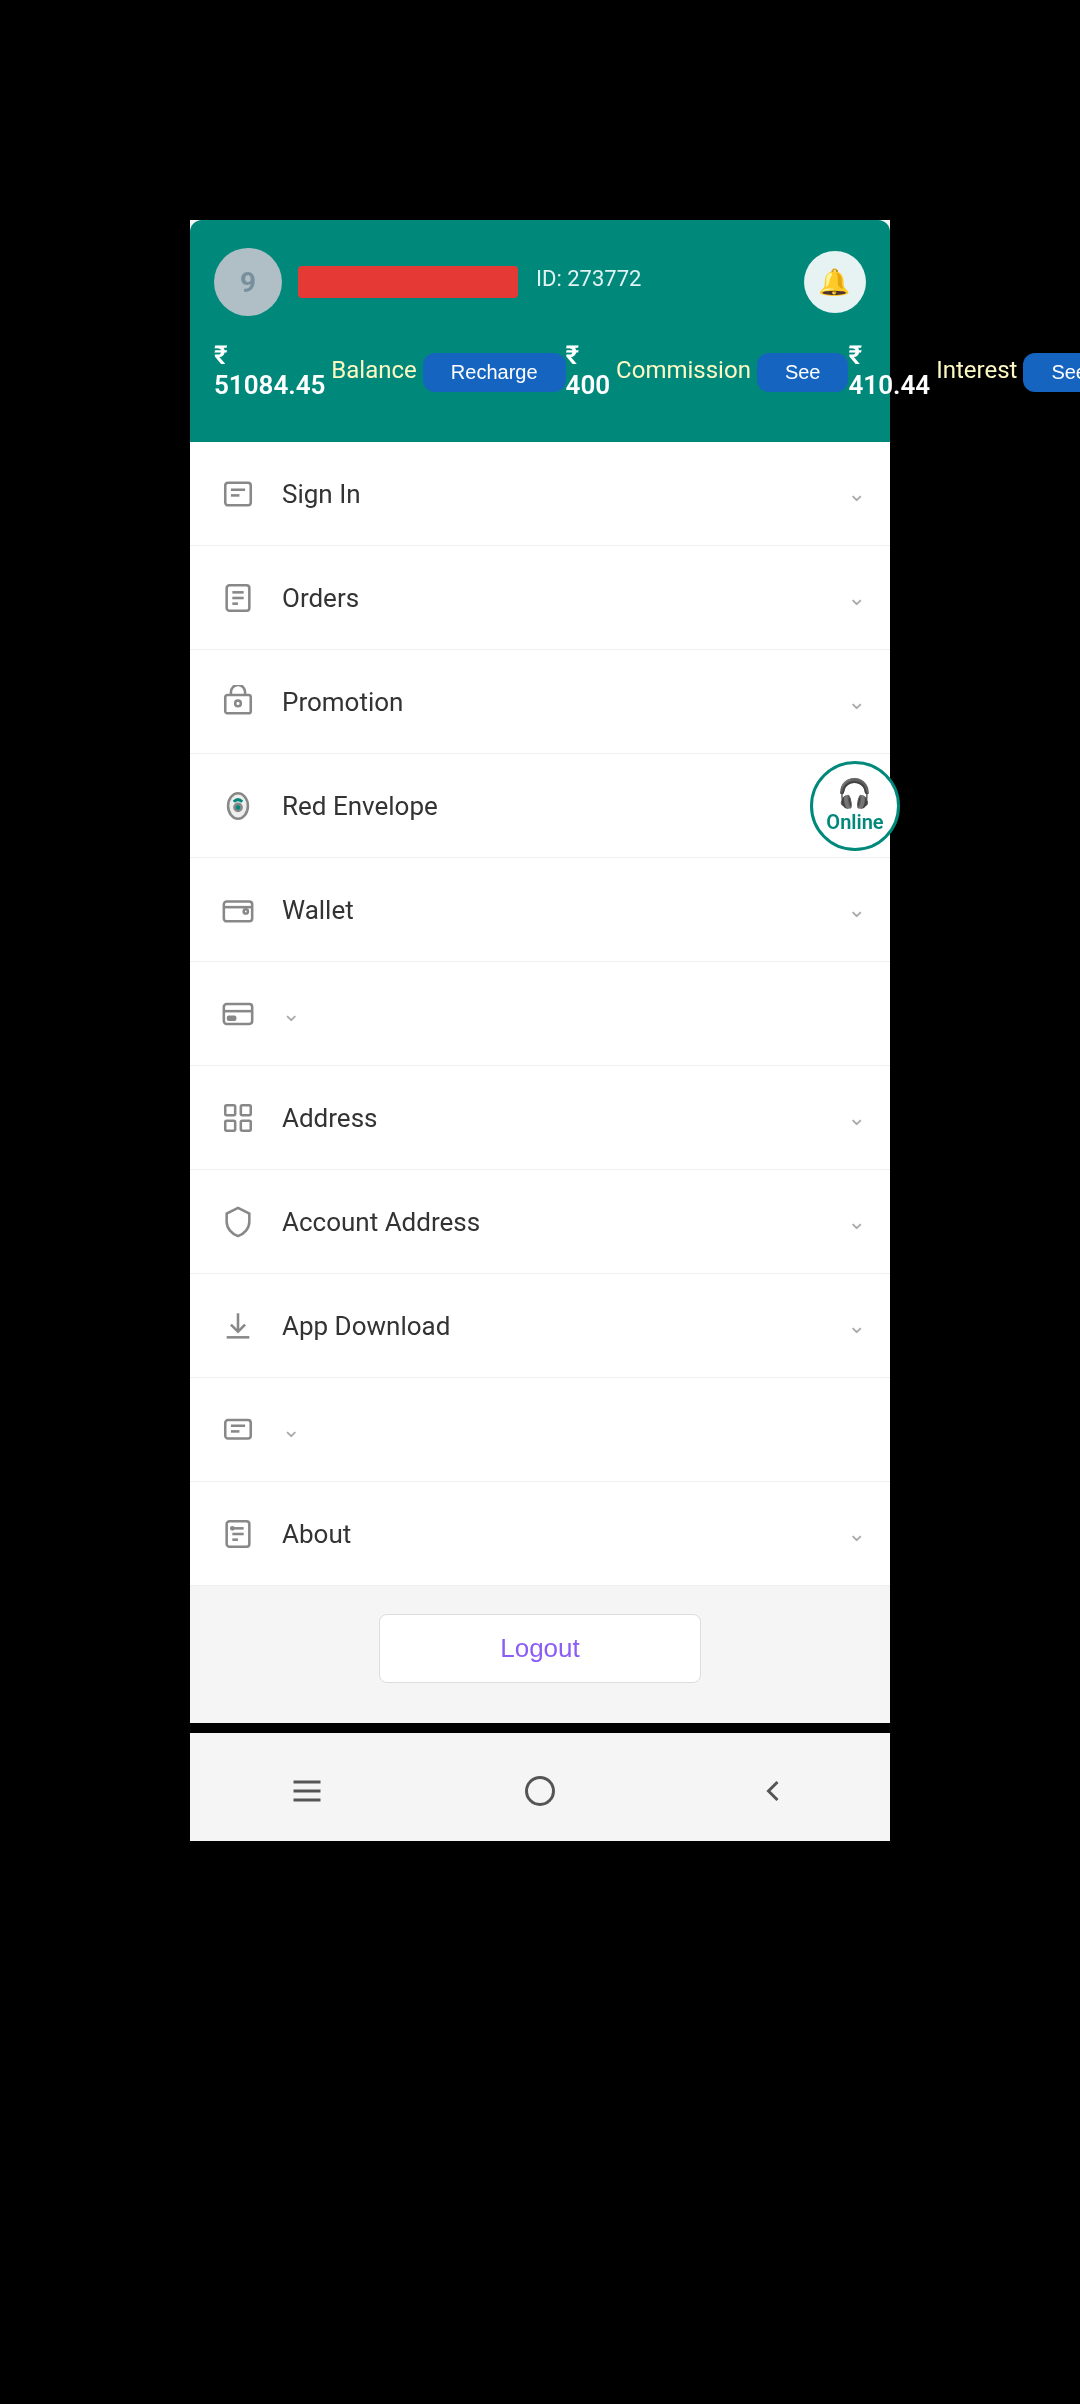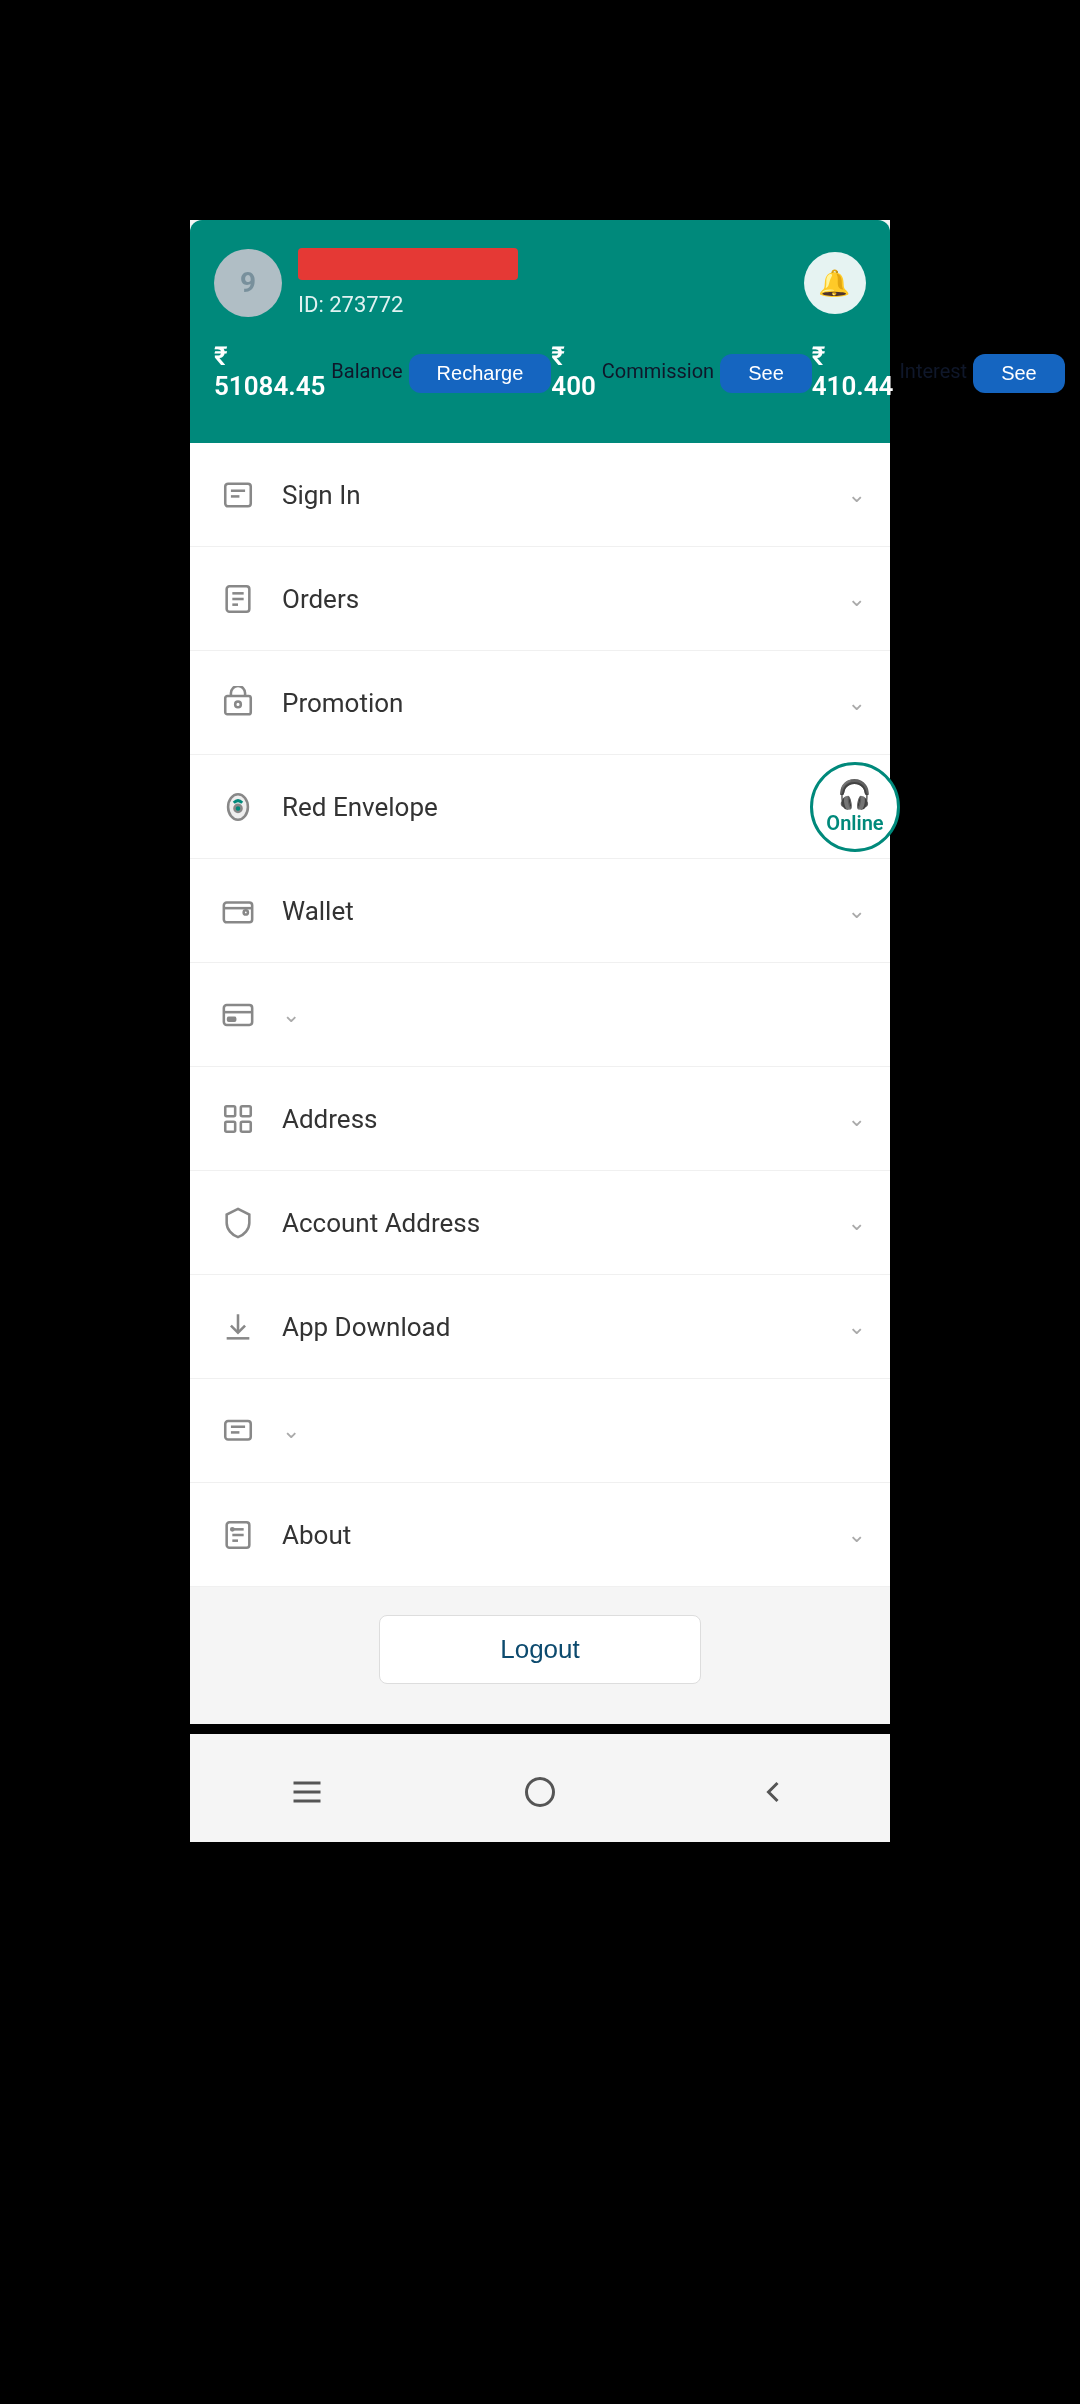--- a/index.html
+++ b/index.html
@@ -51,22 +51,22 @@
       display: flex;
       align-items: center;
       justify-content: center;
       font-size: 28px;
       font-weight: bold;
       color: #78909c;
     }
 
     .user-info {
       display: flex;
-      flex-direction: column;
-      gap: 12px;
+      flex-direction: row;
+      gap: 18px;
     }
 
     .username-redacted {
       width: 220px;
       height: 32px;
       background: #e53935;
       border-radius: 4px;
     }
 
     .user-id {
@@ -103,22 +103,22 @@
       gap: 6px;
     }
 
     .stat-value {
       color: #fff;
       font-size: 26px;
       font-weight: 600;
     }
 
     .stat-label {
-      color: #0f172a;
-      font-size: 20px;
+      color: #fef9c3;
+      font-size: 24px;
     }
 
     .stat-btn {
       background: #1565C0;
       color: #fff;
       border: none;
       border-radius: 12px;
       padding: 8px 28px;
       font-size: 20px;
       cursor: pointer;
@@ -208,21 +208,21 @@
       justify-content: center;
       padding: 28px 0 40px;
     }
 
     .logout-btn {
       background: #fff;
       border: 1px solid #ddd;
       border-radius: 8px;
       padding: 18px 120px;
       font-size: 26px;
-      color: #0c4a6e;
+      color: #8b5cf6;
       cursor: pointer;
     }
 
     
     .bottom-nav {
       width: 700px;
       background: #f5f5f5;
       display: flex;
       justify-content: space-around;
       align-items: center;

